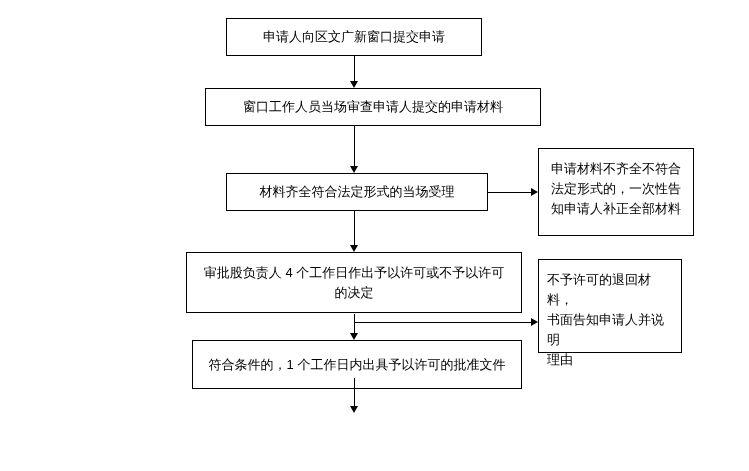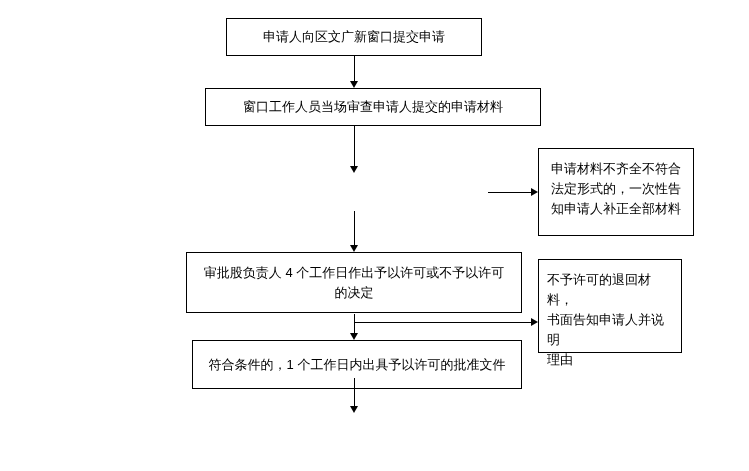--- a/index.html
+++ b/index.html
@@ -72,20 +72,23 @@
 <div id="canvas">
 
   <div class="node" style="left:226px; top:18px; width:256px; height:38px;">
     <span class="txt">申请人向区文广新窗口提交申请</span>
   </div>
 
   <div class="node" style="left:205px; top:88px; width:336px; height:38px;">
     <span class="txt">窗口工作人员当场审查申请人提交的申请材料</span>
   </div>
 
+  <div class="node" style="left:226px; top:173px; width:262px; height:38px;">
+    <span class="txt">材料齐全符合法定形式的当场受理</span>
+  </div>
 
   <div class="node" style="left:186px; top:252px; width:336px; height:61px;">
     <span class="txt">审批股负责人 4 个工作日作出予以许可或不予以许可
 的决定</span>
   </div>
 
   <div class="node" style="left:192px; top:340px; width:330px; height:49px;">
     <span class="txt">符合条件的，1 个工作日内出具予以许可的批准文件</span>
   </div>
 

